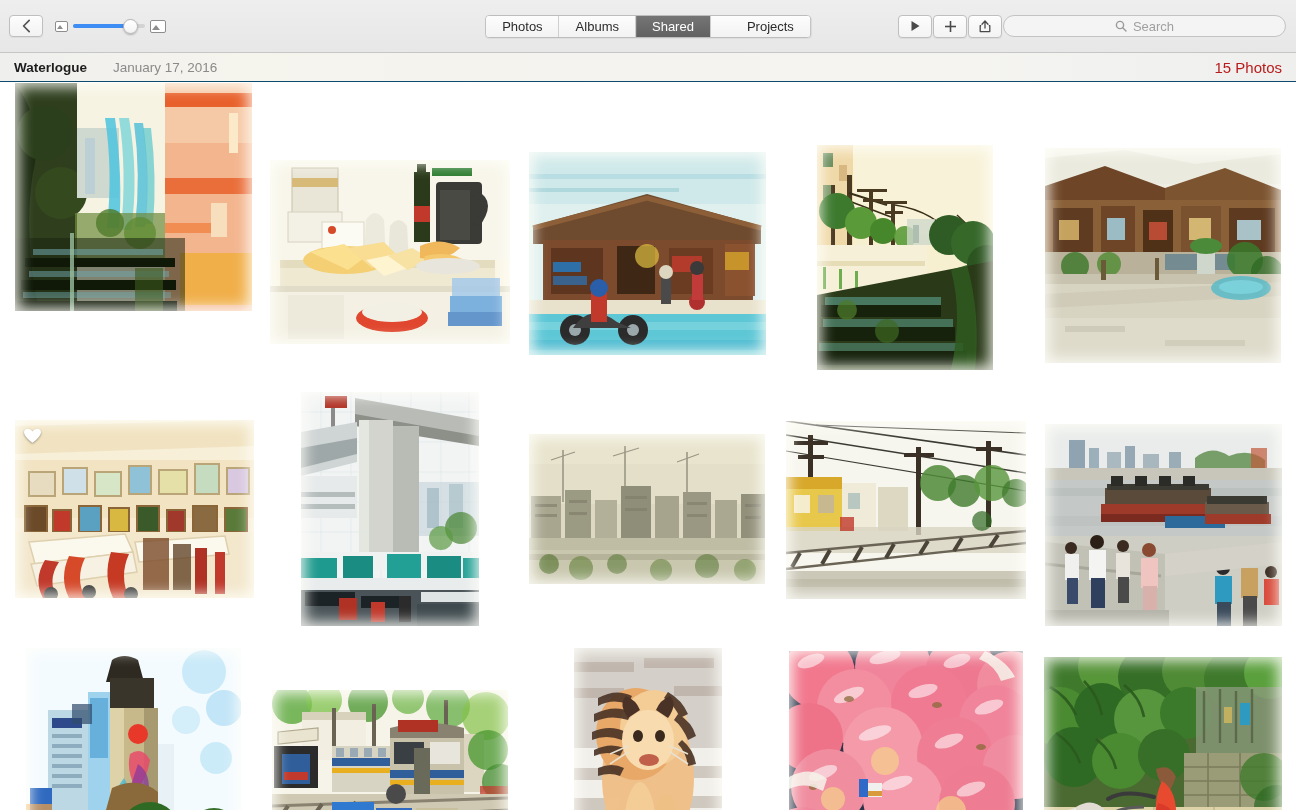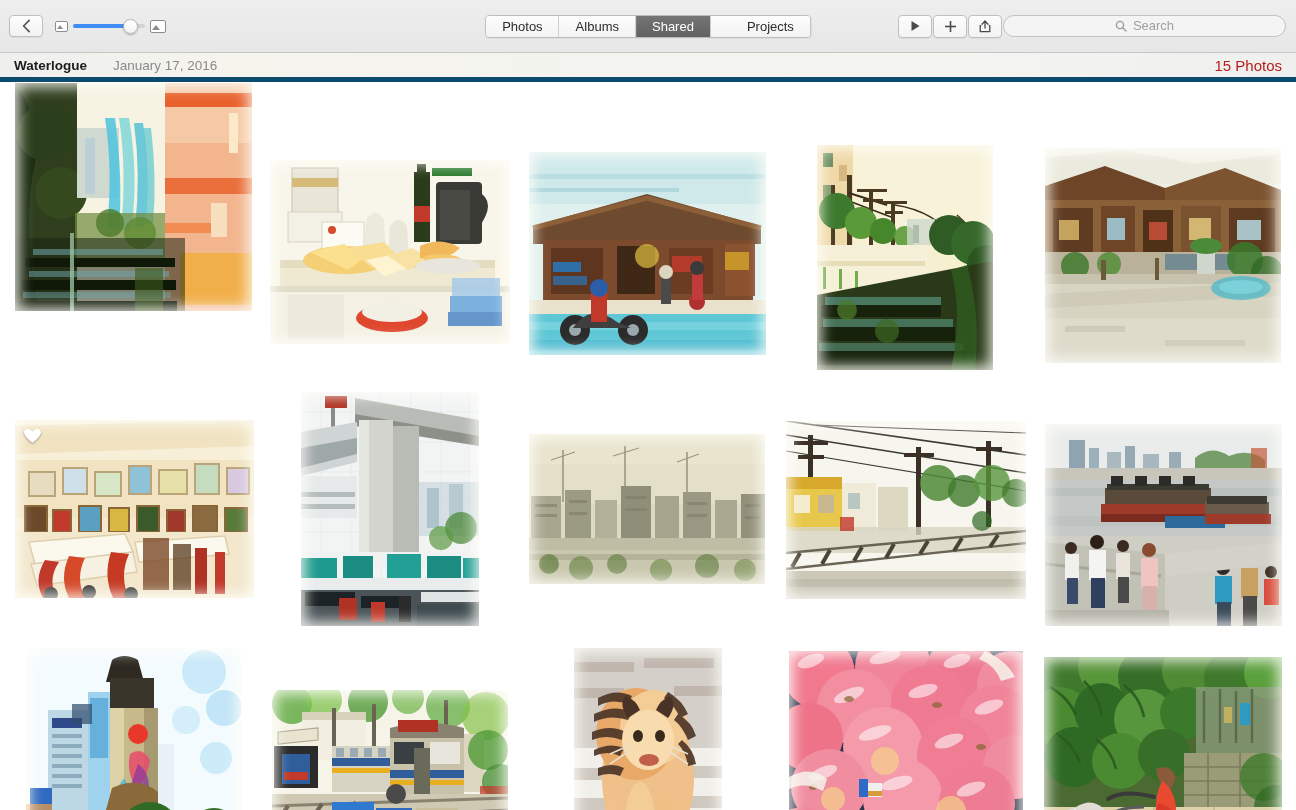--- a/index.html
+++ b/index.html
@@ -94,41 +94,41 @@
     line-height: 1;
   }
   .seg:last-child { border-right: none; padding-left: 36px; }
   .seg.active {
     background: linear-gradient(to bottom,#757575,#616161);
     color: #ffffff;
   }
 
   .tb-right {
     position: absolute; right: 10px;
-    display: flex; align-items: flex-start; gap: 1px;
+    display: flex; align-items: center; gap: 1px;
   }
   .search-field {
     width: 283px; height: 22px;
     border: 1px solid #c3c3c3;
     border-radius: 11px;
     background: #f4f4f4;
     display: flex; align-items: center; justify-content: center;
     gap: 6px;
     position: relative;
   }
   .search-field .ph {
     font-size: 13px; color: #a0a0a0;
   }
 
   
   .albumbar {
     position: relative;
     width: 100%; height: 29px;
     background: #efefee;
-    border-bottom: 5px solid #0c4a6e;
+    border-bottom: 1px solid #0c4a6e;
     display: flex; align-items: center;
     padding: 0 14px;
   }
   .albumbar::before {
     
     content: "";
     position: absolute; inset: 0;
     background: linear-gradient(to right,
       rgba(255,255,255,0) 0%, rgba(250,248,236,.55) 18%,
       rgba(248,247,240,.5) 45%, rgba(252,251,245,.4) 75%, rgba(255,255,255,0) 100%);

